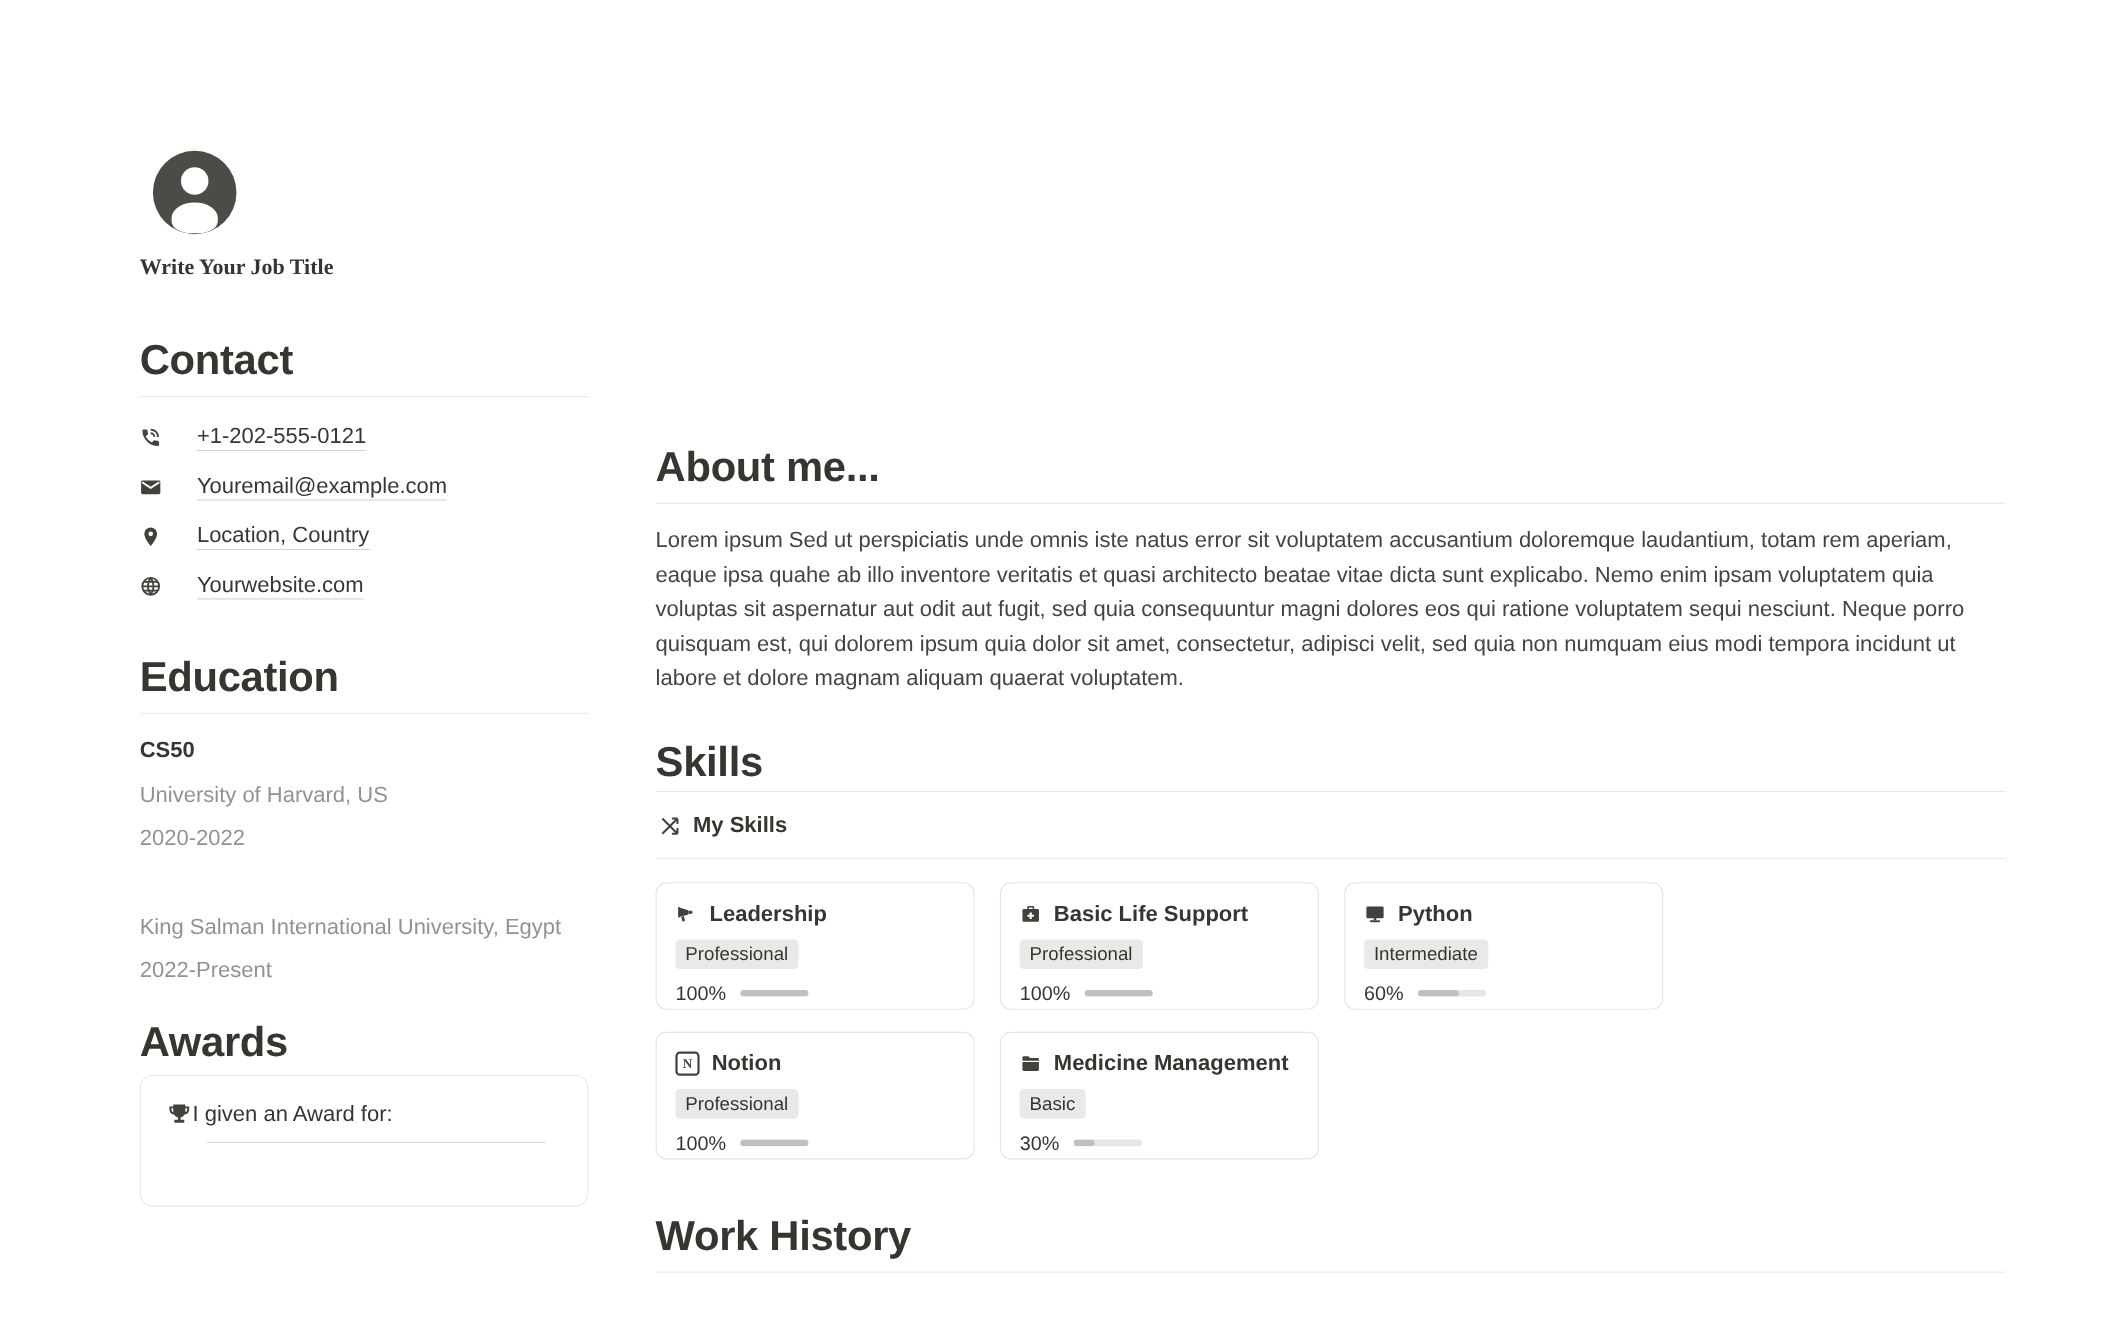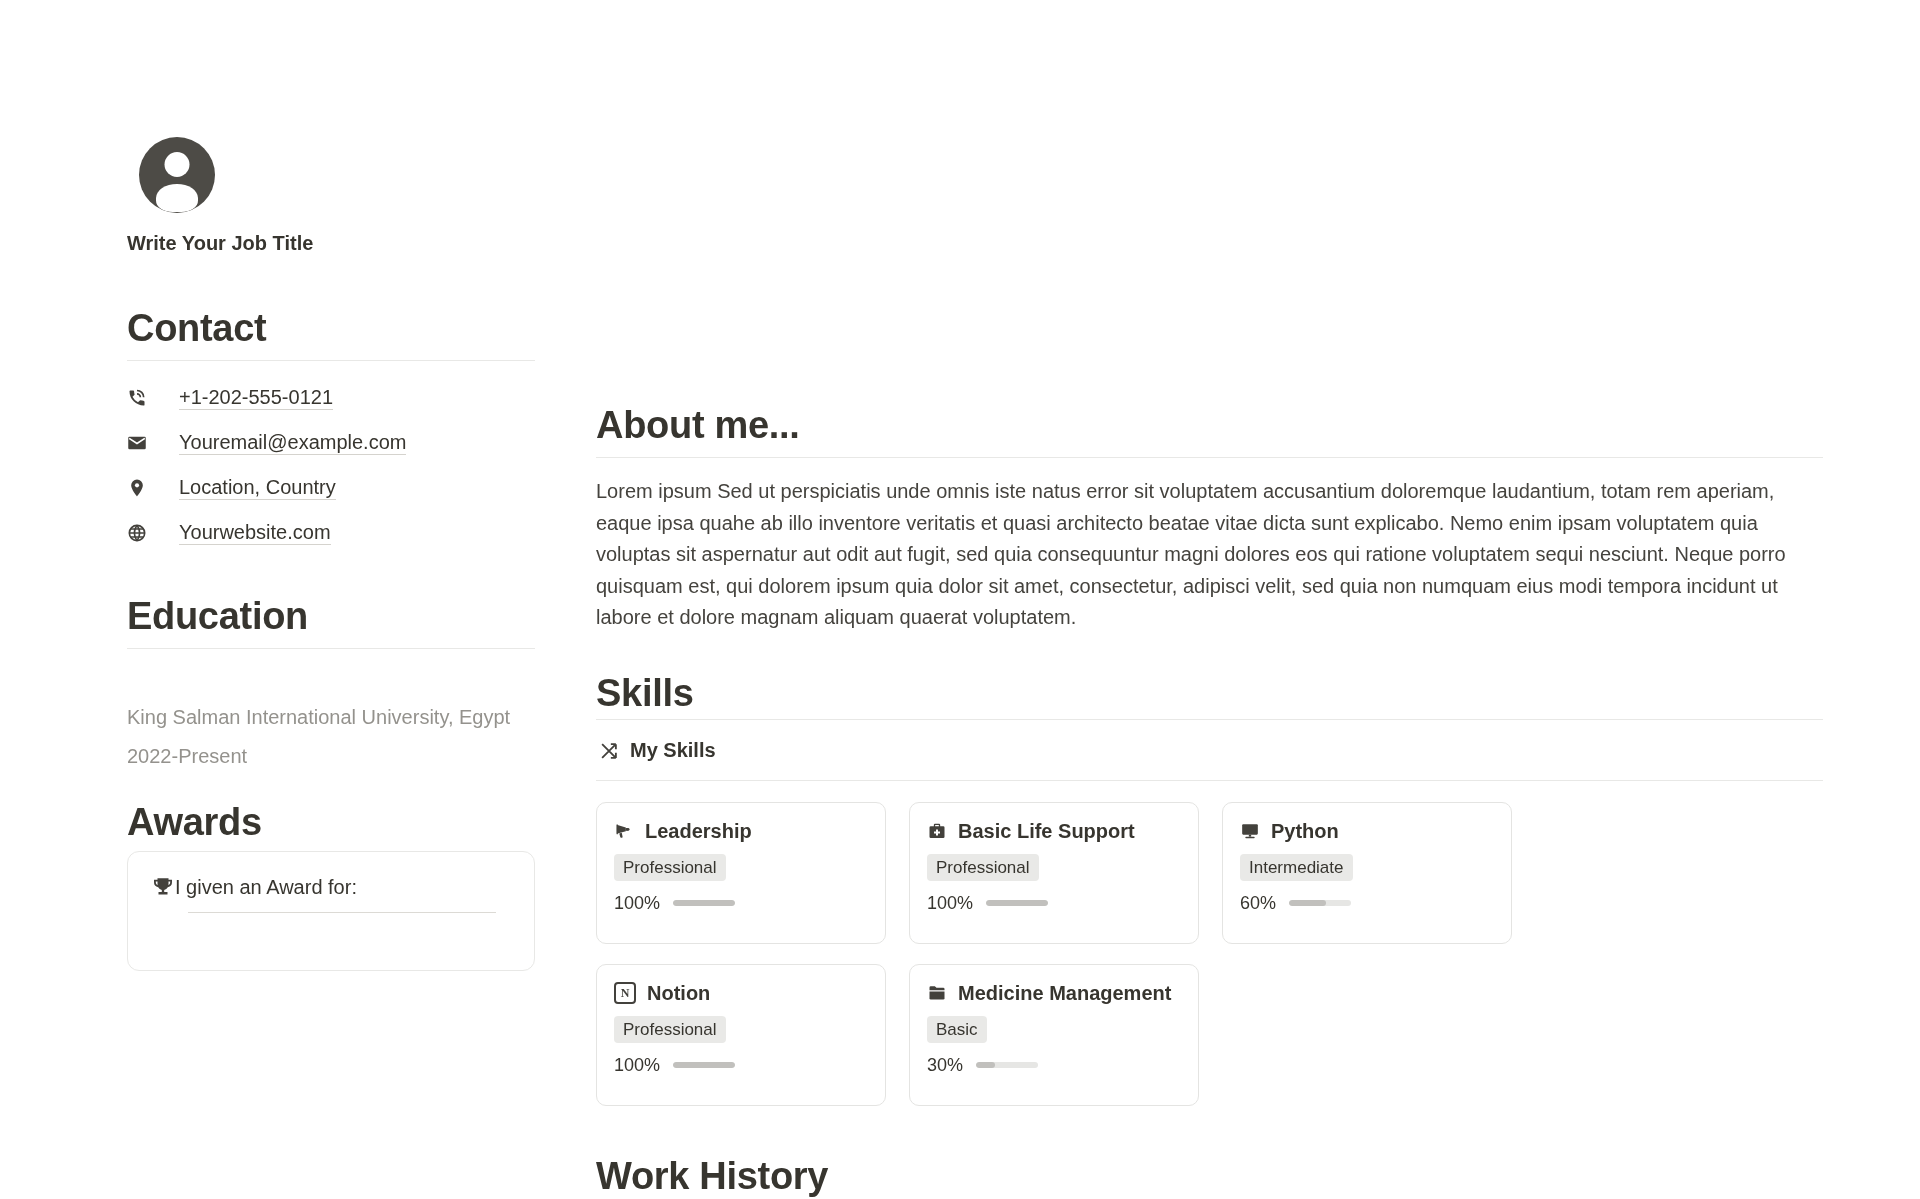--- a/index.html
+++ b/index.html
@@ -14,21 +14,21 @@
 
   
   .avatar{width:76px;height:76px;border-radius:50%;background:var(--avatar-bg,#4D4B46);
     margin-left:12px;position:relative;overflow:hidden;}
   .avatar::before{content:"";position:absolute;left:50%;top:15px;transform:translateX(-50%);
     width:25px;height:25px;border-radius:50%;background:#fff;}
   .avatar::after{content:"";position:absolute;left:50%;top:47px;transform:translateX(-50%);
     width:42px;height:28px;border-radius:50% 50% 40% 40%;background:#fff;}
 
   .name{font-size:57px;font-weight:700;letter-spacing:-0.5px;line-height:1.08;margin:34px 0 0;}
-  .job-title{margin-top:17px;font-size:20px;font-weight:700;line-height:26px;}
+  .job-title{margin-top:17px;font-size:20px;font-weight:700;line-height:26px;font-family:Liberation Serif, serif;}
 
   h2{font-size:38px;font-weight:700;letter-spacing:-0.3px;line-height:46px;margin:0;color:var(--text,#37352F);}
   .divider{border-top:1px solid var(--divider,#E8E8E6);margin-top:9px;}
 
   
   #contact-heading{margin-top:49px;}
   .contact-list{margin-top:14px;}
   .contact-row{display:flex;align-items:center;gap:32px;padding:10.5px 0;
     text-decoration:none;color:var(--text,#37352F);font-size:20px;line-height:22px;}
   .cicon{width:20px;height:20px;flex:0 0 20px;color:var(--icon,#43413C);}
@@ -55,21 +55,21 @@
   
   .about-text{margin:18px 0 0;font-size:20px;line-height:31.6px;color:var(--about-text,#45433E);}
 
   
   #skills-heading{margin-top:36px;}
   .skills-divider{margin-top:3px;}
   .group-row{display:flex;align-items:center;gap:12px;padding:18px 2px;
     font-size:20px;font-weight:600;line-height:24px;}
   .group-row .cicon svg{width:22px;height:22px;}
   .cards{display:flex;flex-wrap:wrap;gap:20px 23px;margin-top:21px;}
-  .skill-card{width:290px;height:142px;box-sizing:border-box;border:1px solid #E4E4E2;
+  .skill-card{width:290px;height:116px;box-sizing:border-box;border:1px solid #E4E4E2;
     border-radius:10px;padding:15px 17px;background:#fff;}
   .card-title{display:flex;align-items:center;gap:11px;font-size:20px;font-weight:700;line-height:26px;}
   .badge{display:inline-block;margin-top:10px;background:var(--badge-bg,#E9E9E7);border-radius:4px;
     padding:3px 9px;font-size:17px;line-height:21px;color:var(--text,#37352F);}
   .meter{display:flex;align-items:center;gap:13px;margin-top:11px;font-size:18px;line-height:23px;}
   .bar{width:62px;height:6px;border-radius:3px;background:var(--bar-track,#E6E6E4);overflow:hidden;}
   .fill{height:100%;border-radius:3px;background:var(--bar-fill,#C1C0BD);}
   .notion-ic{width:18px;height:18px;border:2px solid var(--icon,#43413C);border-radius:4px;
     display:flex;align-items:center;justify-content:center;
     font-family:"Liberation Serif",serif;font-size:12px;font-weight:700;color:var(--icon,#43413C);}
@@ -127,20 +127,25 @@
               <path d="M2.8 12h18.4M4.2 7.2h15.6M4.2 16.8h15.6M12 2.8a15 15 0 0 1 0 18.4M12 2.8a15 15 0 0 0 0 18.4"></path>
             </svg>
         </span>
         <span class="link-label">Yourwebsite.com</span>
       </a>
     </div>
 
     <h2 id="education-heading">Education</h2>
     <div class="divider"></div>
 
+    <div class="edu-entry">
+      <div class="degree">CS50</div>
+      <div class="school">University of Harvard, US</div>
+      <div class="dates">2020-2022</div>
+    </div>
     <div class="edu-entry second">
       <div class="school">King Salman International University, Egypt</div>
       <div class="dates">2022-Present</div>
     </div>
 
     <h2 id="awards-heading">Awards</h2>
     <div class="award-card">
       <div class="award-row">
         <span class="cicon">
           <svg viewBox="0 0 24 24" fill="currentColor">

